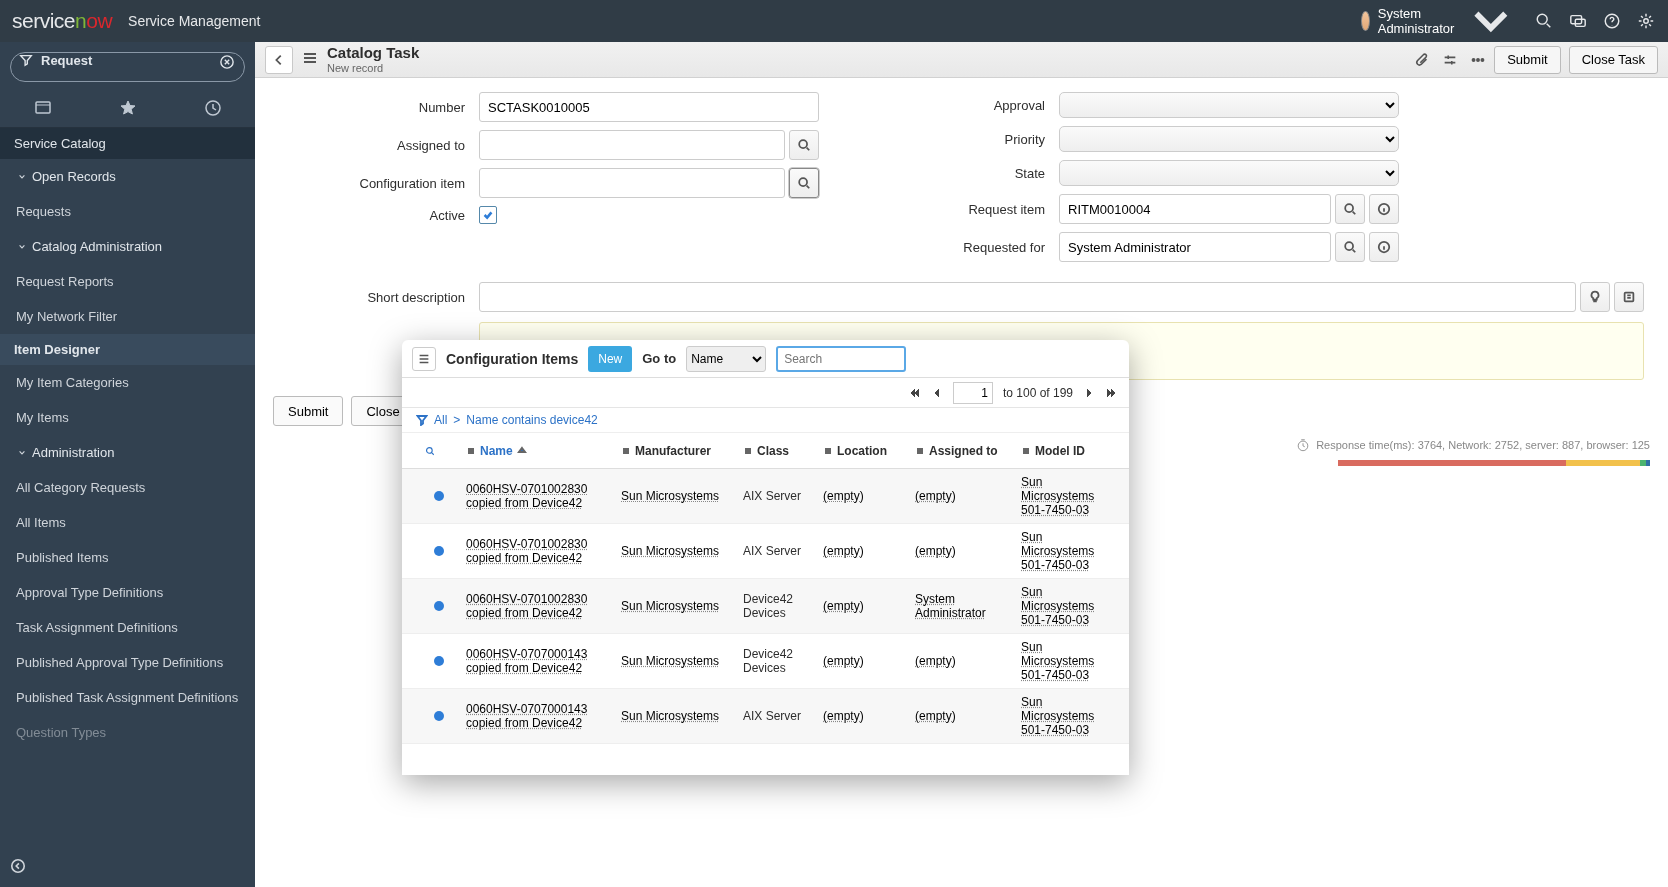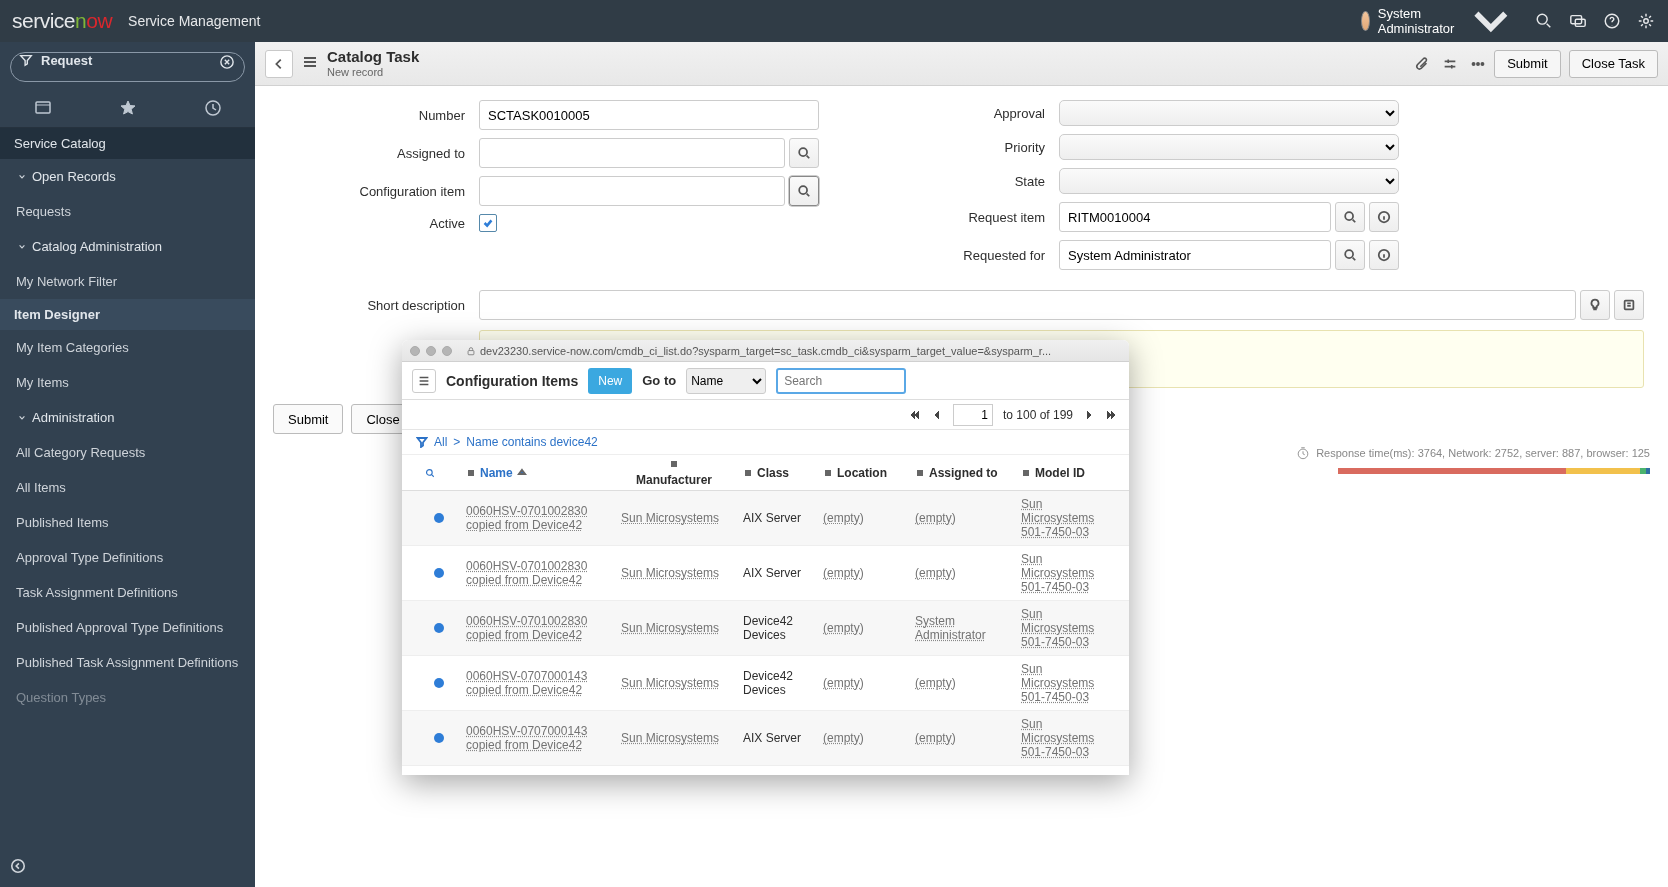--- a/index.html
+++ b/index.html
@@ -26,21 +26,21 @@
 .sb-icon-cell { flex:1; display:flex; align-items:center; justify-content:center; cursor:pointer; }
 .sb-icon-cell svg { width:18px; height:18px; stroke:#bfc8d2; fill:#bfc8d2; }
 .sb-section { padding:8px 14px; font-size:13px; background:#22303d; }
 .sb-section.lite { background:#394b5d; font-weight:600; }
 .sb-item { padding:10px 14px 10px 18px; font-size:13px; cursor:pointer; display:flex; align-items:center; gap:6px; }
 .sb-item.sub { padding-left:16px; color:#cfd4da; }
 .sb-item .chev { width:8px; height:8px; }
 .sb-footer { margin-top:auto; padding:10px; }
 .sb-footer svg { width:16px; height:16px; stroke:#cfd4da; fill:none; stroke-width:1.8; }
 .content { flex:1; display:flex; flex-direction:column; overflow:auto; }
-.toolbar { height:44px; background: linear-gradient(#f1f1f1,#e8e8e8); border-bottom:1px solid #d1d1d1; display:flex; align-items:center; padding:0 10px; gap:8px; }
+.toolbar { height:36px; background: linear-gradient(#f1f1f1,#e8e8e8); border-bottom:1px solid #d1d1d1; display:flex; align-items:center; padding:0 10px; gap:8px; }
 .tb-btn { width:28px; height:28px; border:1px solid #c9c9c9; background:#fff; border-radius:3px; display:flex; align-items:center; justify-content:center; cursor:pointer; }
 .tb-btn svg { width:14px; height:14px; stroke:#555; fill:none; stroke-width:2; }
 .tb-ham { cursor:pointer; }
 .tb-ham svg { width:18px; height:18px; stroke:#555; stroke-width:2; }
 .tb-title { line-height:1.2; }
 .tb-title .t1 { font-weight:600; font-size:15px; }
 .tb-title .t2 { font-size:11px; color:#666; }
 .tb-spacer { flex:1; }
 .tb-right-icons { display:flex; gap:12px; align-items:center; }
 .tb-right-icons svg { width:16px; height:16px; stroke:#555; fill:none; stroke-width:1.8; cursor:pointer; }
@@ -88,28 +88,28 @@
 .p-filter a { color:#2c72c7; text-decoration:none; }
 .p-filter svg { width:12px; height:12px; stroke:#2c72c7; fill:none; stroke-width:1.8; }
 .p-table { overflow-y:auto; flex:1; }
 .p-thead { display:flex; border-bottom:1px solid #ddd; height:36px; align-items:center; font-size:12px; font-weight:600; }
 .p-thead .cell, .p-row .cell { padding:6px 8px; }
 .p-thead .ch { display:flex; align-items:center; gap:4px; }
 .p-thead svg { width:10px; height:10px; stroke:#666; stroke-width:2; }
 .sort-col { color:#2c72c7; display:flex; align-items:center; gap:4px; }
 .col-search { width:56px; display:flex; align-items:center; justify-content:center; }
 .col-name { width:155px; }
-.col-mfr { width:122px;flex-direction:column; }
+.col-mfr { width:122px; }
 .col-class { width:80px; }
 .col-loc { width:92px; }
 .col-assign { width:106px; }
 .col-model { width:88px; }
 .p-row { display:flex; border-bottom:1px solid #eee; font-size:12px; align-items:center; min-height:52px; }
 .p-row:nth-child(odd) { background:#f7f7f7; }
-.p-row .cell a { color:#737373; text-decoration:underline dotted #888; }
+.p-row .cell a { color:#000000; text-decoration:underline dotted #888; }
 .dot { width:10px; height:10px; border-radius:50%; background:#2e7dd7; margin-left:18px; }
 </style>
 </head>
 <body>
 
 <div class="header">
   <span class="logo"><span class="n1">service</span><span class="n2">n</span><span class="n3">ow</span></span>
   <span class="app-title">Service Management</span>
   <span class="header-spacer"></span>
   <span class="header-user">
@@ -188,20 +188,21 @@
         </svg>
         <span>Open Records</span>
       </div>
     <div class="sb-item sub">Requests</div>
     <div class="sb-item">
         <svg class="chev" viewBox="0 0 10 10">
           <path d="M2 3l3 3 3-3" stroke="#cfd4da" fill="none" stroke-width="1.5"></path>
         </svg>
         <span>Catalog Administration</span>
       </div>
+    <div class="sb-item sub">Request Reports</div>
     <div class="sb-item sub">My Network Filter</div>
     <div class="sb-section lite">Item Designer</div>
     <div class="sb-item sub">My Item Categories</div>
     <div class="sb-item sub">My Items</div>
     <div class="sb-item">
         <svg class="chev" viewBox="0 0 10 10">
           <path d="M2 3l3 3 3-3" stroke="#cfd4da" fill="none" stroke-width="1.5"></path>
         </svg>
         <span>Administration</span>
       </div>
@@ -387,32 +388,20 @@
     <div class="resp-bar">
       <div class="r1" style="flex:2752"></div>
         <div class="r2" style="flex:887"></div>
         <div class="r3" style="flex:80"></div>
         <div class="r4" style="flex:45"></div>
     </div>
   </div>
 </div>
 
 <div class="popup">
-  <div class="popup-titlebar">
-    <span class="traffic"></span>
-    <span class="traffic"></span>
-    <span class="traffic"></span>
-    <span class="popup-url">
-        <svg width="10" height="10" viewBox="0 0 12 12">
-          <rect x="2.5" y="5.5" width="7" height="5" rx="1" fill="none" stroke="#777"></rect>
-          <path d="M4 5.5V4a2 2 0 014 0v1.5" fill="none" stroke="#777"></path>
-        </svg>
-        <span>dev23230.service-now.com/cmdb_ci_list.do?sysparm_target=sc_task.cmdb_ci&amp;sysparm_target_value=&amp;sysparm_r...</span>
-      </span>
-  </div>
   <div class="popup-toolbar">
     <div class="p-ham">
         <svg viewBox="0 0 16 16" width="14" height="14">
           <path d="M3 4h10M3 8h10M3 12h10" stroke="#555" stroke-width="1.5"></path>
         </svg>
       </div>
     <span class="p-title">Configuration Items</span>
     <button class="p-new">New</button>
     <span class="p-goto">Go to</span>
     <select class="p-select"><option>Name</option></select>

